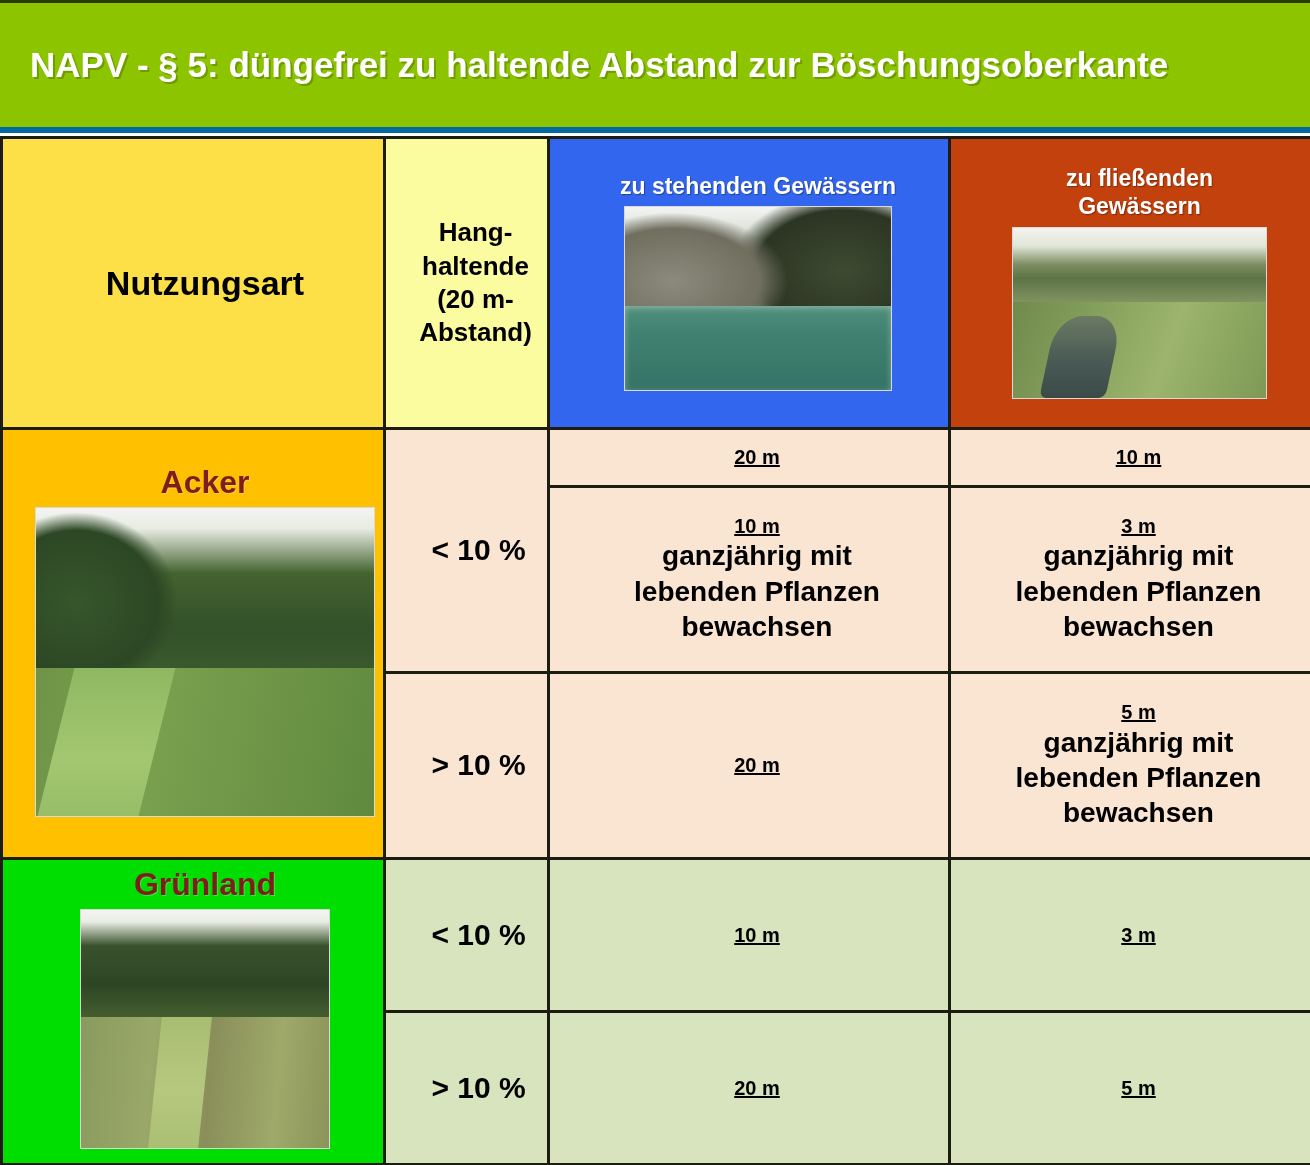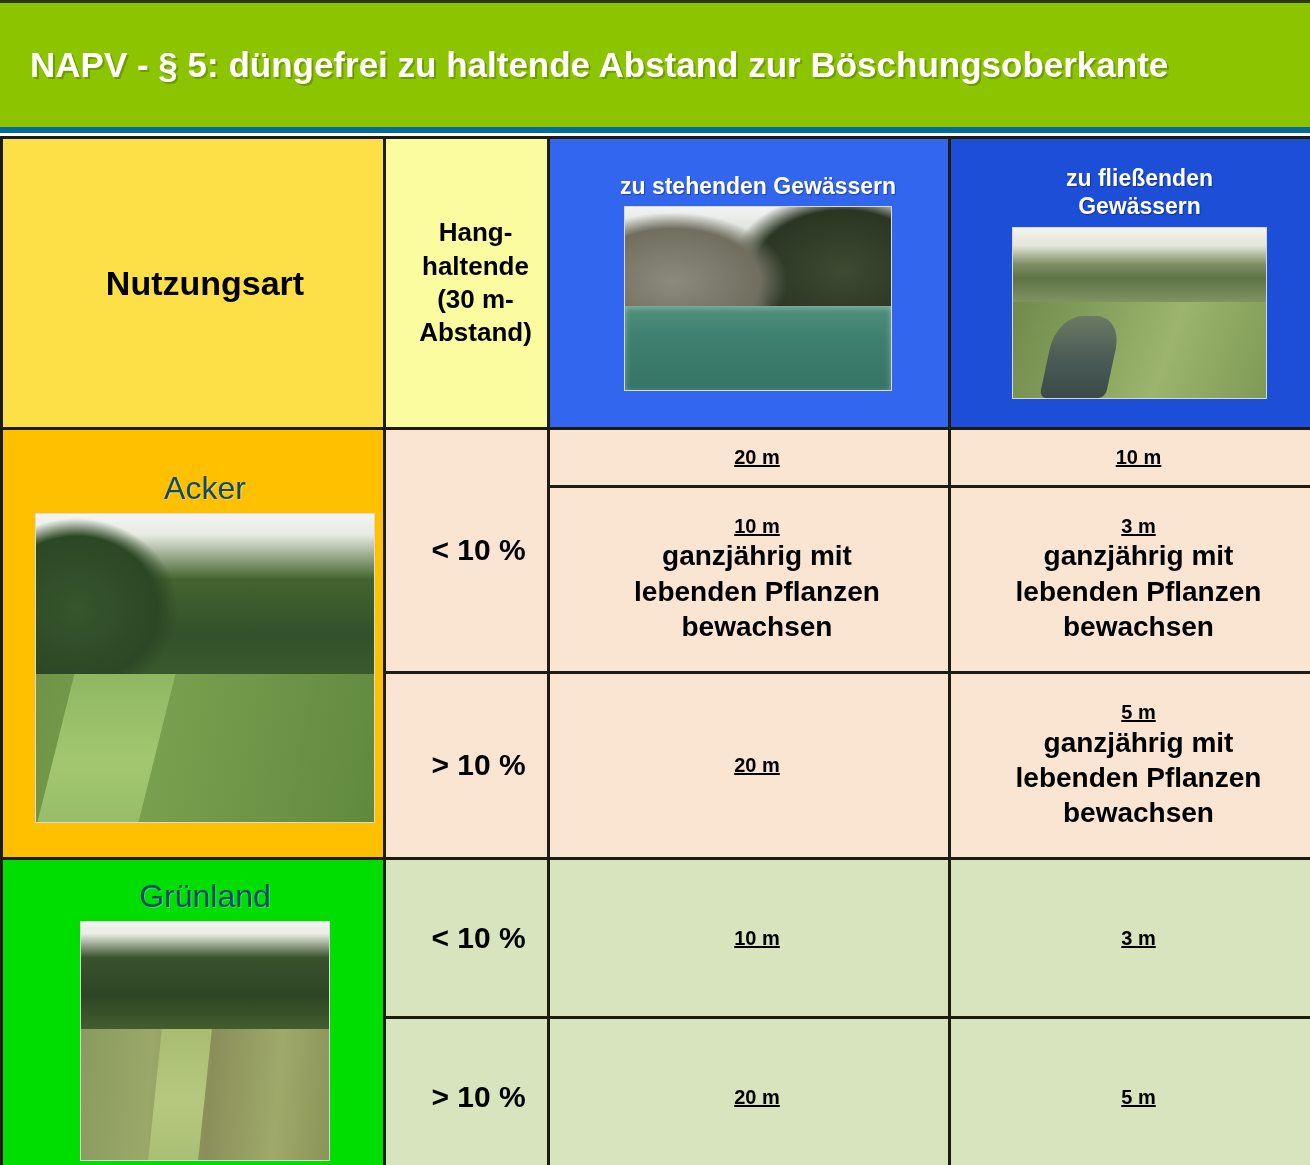--- a/index.html
+++ b/index.html
@@ -80,21 +80,21 @@
     font-size: 26px;
     line-height: 1.28;
     padding: 4px 6px;
     margin-left: 32px;
   }
   .hdr-still {
     background: #3366EE;
     padding: 8px 6px 10px 6px;
   }
   .hdr-flow {
-    background: #1d4ed8;
+    background: #c2410c;
     padding: 8px 6px 10px 6px;
   }
   .hdr-caption {
     color: #ffffff;
     font-size: 23px;
     font-weight: bold;
     line-height: 1.2;
     text-shadow: 1px 1px 1px rgba(0,0,0,.35);
     margin-bottom: 6px;
   }
@@ -202,25 +202,24 @@
     padding: 8px 0 14px 0;
     height: 430px;
   }
   .use-gruen {
     background: #00DD00;
     padding: 6px 0 14px 0;
     height: 271px;
   }
   .use-label {
     font-size: 32px;
-    font-weight: normal;
-    color: #0c4a6e;
+    font-weight: bold;
+    color: #7f1d1d;
     margin-bottom: 6px;
     text-shadow: 1px 1px 0 rgba(255,255,255,.25);
-    margin-top: 12px;
   }
 
   
   .slope-acker, .data-acker { background: #FAE5D3; }
   .slope-gruen, .data-gruen { background: #D7E4BD; }
 
   .slope-cell { font-size: 30px; }
   .val-big    { font-size: 20px; line-height: 1.22; text-decoration: underline; }
   .val-note   { font-size: 28px; font-weight: bold; line-height: 1.26; }
 
@@ -246,21 +245,21 @@
       <tbody>
 
         <tr>
           <td class="hdr-use">
             <span>Nutzungsart</span>
           </td>
 
           <td class="hdr-slope">
             <div>Hang-</div>
             <div>haltende</div>
-            <div>(30 m-</div>
+            <div>(20 m-</div>
             <div>Abstand)</div>
           </td>
 
           <td class="hdr-still">
             <div class="hdr-caption">zu stehenden Gewässern</div>
             <div class="photo ph-lake"></div>
           </td>
 
           <td class="hdr-flow">
             <div class="hdr-caption">

